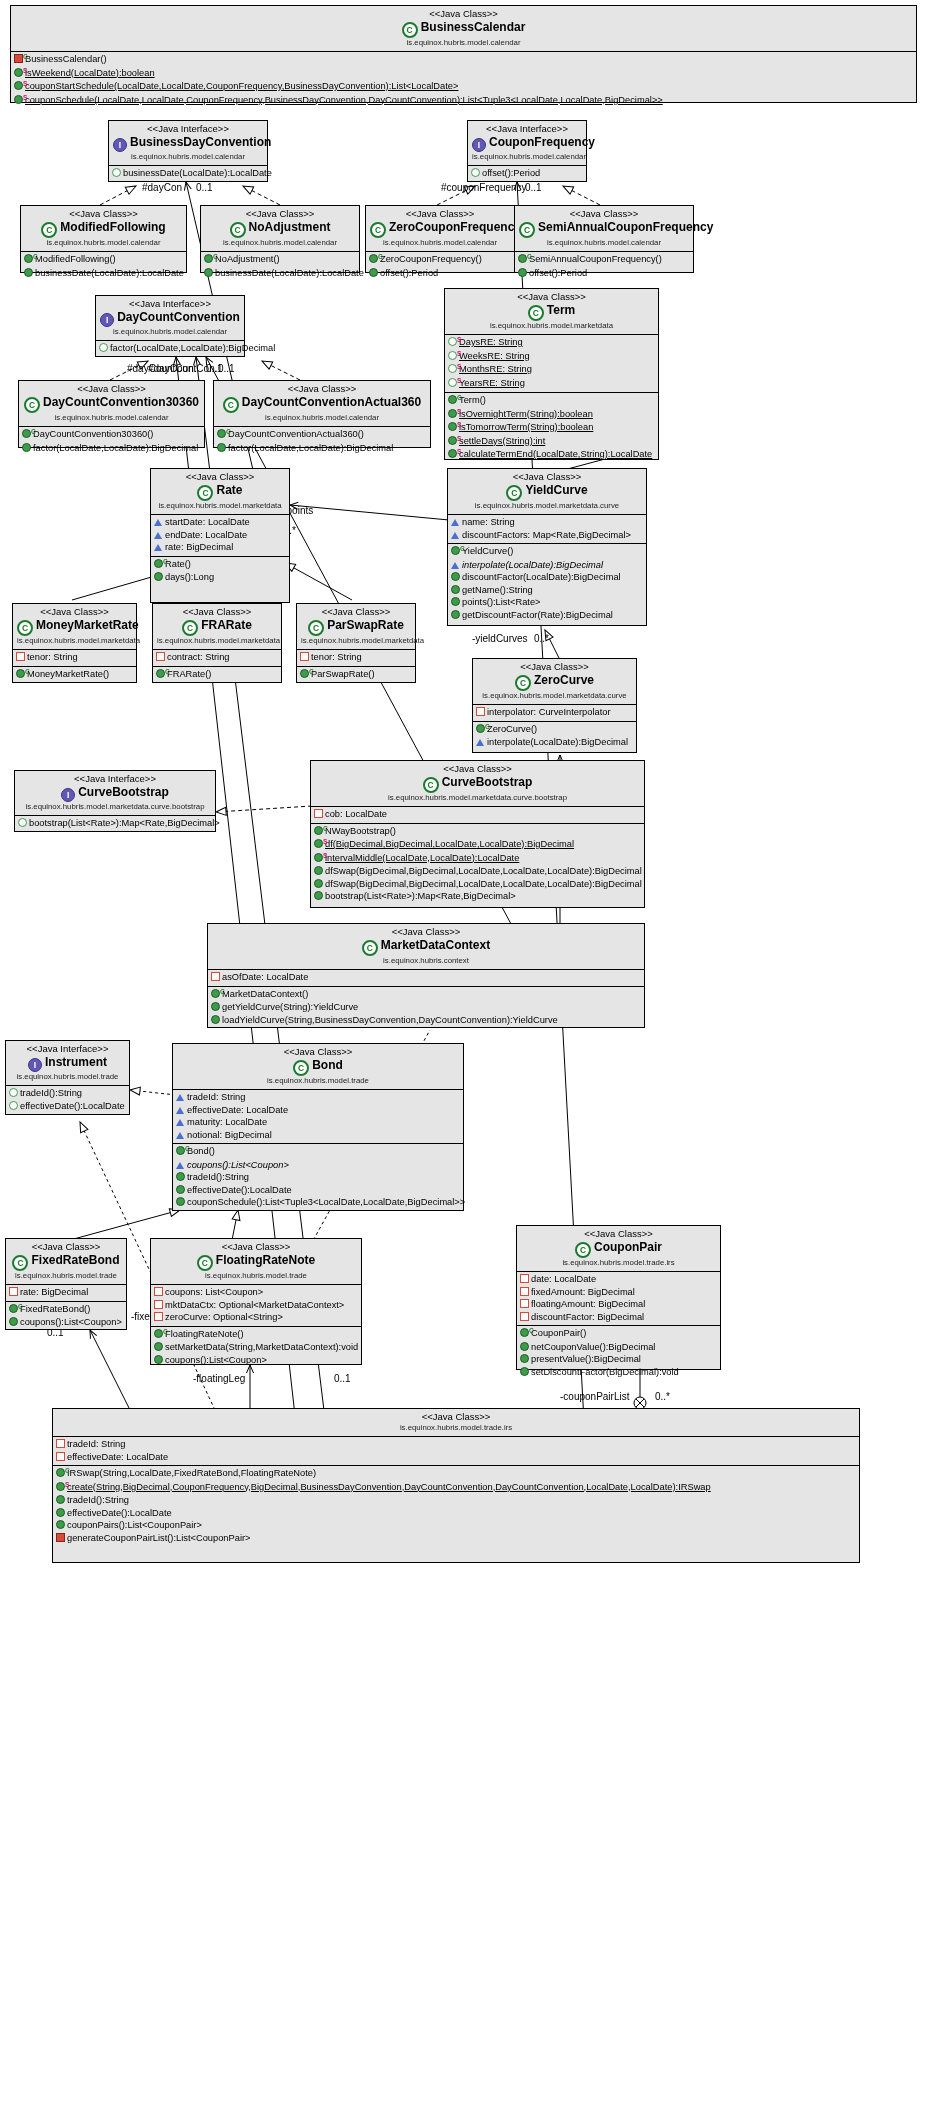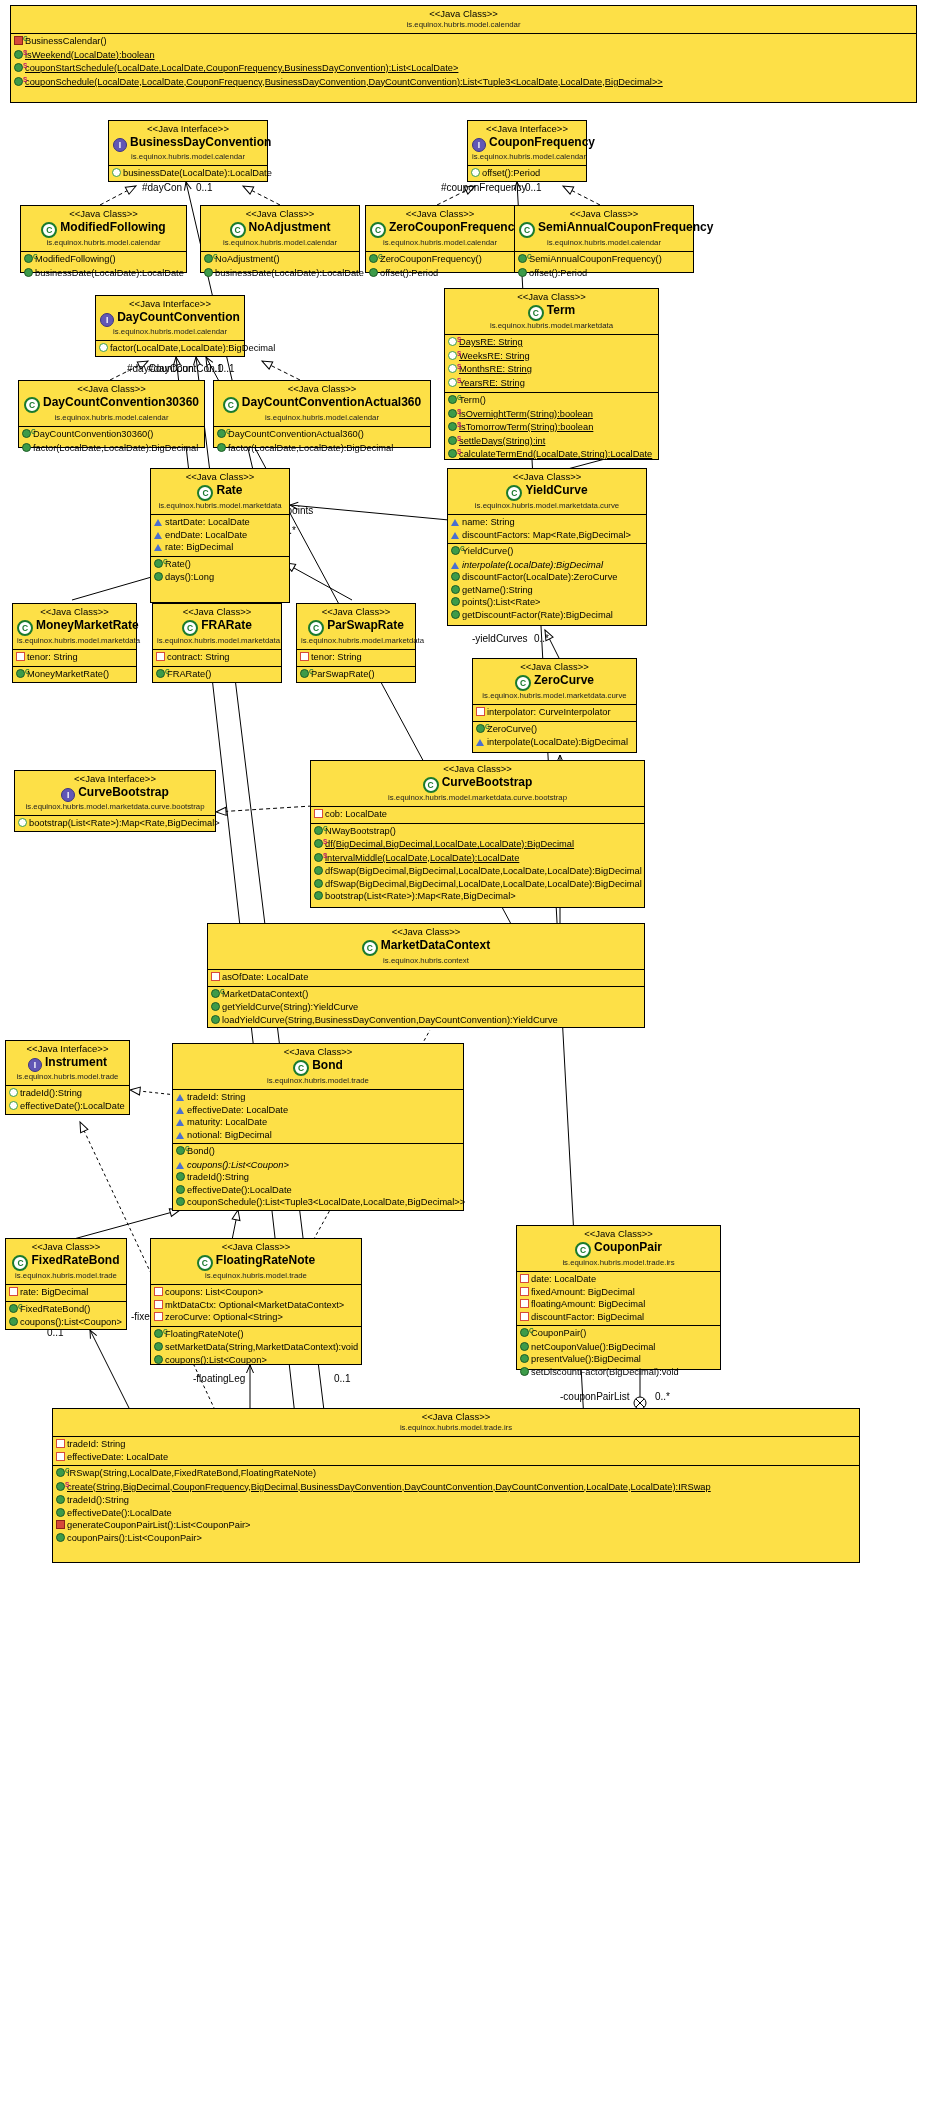--- a/index.html
+++ b/index.html
@@ -1,20 +1,20 @@
 <!DOCTYPE html>
 <html><head>
 <meta charset="utf-8">
 <style>
   html,body{margin:0;padding:0;background:#ffffff;}
   body{font-family:"Liberation Sans",sans-serif;}
   #canvas{position:relative;width:927px;height:2114px;background:#fff;overflow:hidden;}
 
   
-  .cls{position:absolute;border:1px solid #000;background:#fde047;box-sizing:border-box;}
+  .cls{position:absolute;border:1px solid #000;background:#e5e5e5;box-sizing:border-box;}
   .cls .hdr{padding:2px 4px 3px 4px;text-align:center;border-bottom:1px solid #000;}
   .stereo{font-size:9.5px;color:#000;line-height:12px;}
   .nameline{font-size:12px;font-weight:bold;line-height:15px;white-space:nowrap;}
   .nameline.italic{}
   .pkg{font-size:7.8px;color:#222;line-height:10px;}
   .sect{border-top:1px solid #000;padding:1px 0 2px 0;}
   .sect.first{border-top:none;}
   .mem{font-size:9.3px;line-height:12.5px;white-space:nowrap;padding-left:3px;color:#000;}
   .mem .u{text-decoration:underline;}
   .mem.ital{font-style:italic;}
@@ -129,20 +129,21 @@
 
   <div class="lbl" style="left:193px;top:1373px;">-floatingLeg</div>
   <div class="lbl" style="left:334px;top:1373px;">0..1</div>
 
   <div class="lbl" style="left:560px;top:1391px;">-couponPairList</div>
   <div class="lbl" style="left:655px;top:1391px;">0..*</div>
 
   <div class="cls" style="left:10px;top:5px;width:907px;height:98px;">
     <div class="hdr">
       <div class="stereo">&lt;&lt;Java Class&gt;&gt;</div>
+      <div class="nameline"><span class="badge cl">C</span><span>BusinessCalendar</span></div>
       <div class="pkg">is.equinox.hubris.model.calendar</div>
     </div>
     <div class="sect first">
       <div class="mem"><span class="mk"><span class="sq r-fill"></span><span class="sup c">C</span></span><span>BusinessCalendar()</span></div>
       <div class="mem"><span class="mk"><span class="dot g-fill"></span><span class="sup">S</span></span><span class="u">isWeekend(LocalDate):boolean</span></div>
       <div class="mem"><span class="mk"><span class="dot g-fill"></span><span class="sup">S</span></span><span class="u">couponStartSchedule(LocalDate,LocalDate,CouponFrequency,BusinessDayConvention):List&lt;LocalDate&gt;</span></div>
       <div class="mem"><span class="mk"><span class="dot g-fill"></span><span class="sup">S</span></span><span class="u">couponSchedule(LocalDate,LocalDate,CouponFrequency,BusinessDayConvention,DayCountConvention):List&lt;Tuple3&lt;LocalDate,LocalDate,BigDecimal&gt;&gt;</span></div>
     </div>
   </div>
 
@@ -295,21 +296,21 @@
       <div class="nameline italic"><span class="badge cl">C</span><span>YieldCurve</span></div>
       <div class="pkg">is.equinox.hubris.model.marketdata.curve</div>
     </div>
     <div class="sect first">
       <div class="mem"><span class="mk"><span class="tri b-tri"></span></span><span>name: String</span></div>
       <div class="mem"><span class="mk"><span class="tri b-tri"></span></span><span>discountFactors: Map&lt;Rate,BigDecimal&gt;</span></div>
     </div>
     <div class="sect">
       <div class="mem"><span class="mk"><span class="dot g-fill"></span><span class="sup c">C</span></span><span>YieldCurve()</span></div>
       <div class="mem ital"><span class="mk"><span class="tri b-tri"></span></span><span>interpolate(LocalDate):BigDecimal</span></div>
-      <div class="mem"><span class="mk"><span class="dot g-fill"></span></span><span>discountFactor(LocalDate):ZeroCurve</span></div>
+      <div class="mem"><span class="mk"><span class="dot g-fill"></span></span><span>discountFactor(LocalDate):BigDecimal</span></div>
       <div class="mem"><span class="mk"><span class="dot g-fill"></span></span><span>getName():String</span></div>
       <div class="mem"><span class="mk"><span class="dot g-fill"></span></span><span>points():List&lt;Rate&gt;</span></div>
       <div class="mem"><span class="mk"><span class="dot g-fill"></span></span><span>getDiscountFactor(Rate):BigDecimal</span></div>
     </div>
   </div>
 
   <div class="cls" style="left:12px;top:603px;width:125px;height:80px;">
     <div class="hdr">
       <div class="stereo">&lt;&lt;Java Class&gt;&gt;</div>
       <div class="nameline"><span class="badge cl">C</span><span>MoneyMarketRate</span></div>
@@ -505,18 +506,18 @@
     </div>
     <div class="sect first">
       <div class="mem"><span class="mk"><span class="sq r-hollow"></span></span><span>tradeId: String</span></div>
       <div class="mem"><span class="mk"><span class="sq r-hollow"></span></span><span>effectiveDate: LocalDate</span></div>
     </div>
     <div class="sect">
       <div class="mem"><span class="mk"><span class="dot g-fill"></span><span class="sup c">C</span></span><span>IRSwap(String,LocalDate,FixedRateBond,FloatingRateNote)</span></div>
       <div class="mem"><span class="mk"><span class="dot g-fill"></span><span class="sup">S</span></span><span class="u">create(String,BigDecimal,CouponFrequency,BigDecimal,BusinessDayConvention,DayCountConvention,DayCountConvention,LocalDate,LocalDate):IRSwap</span></div>
       <div class="mem"><span class="mk"><span class="dot g-fill"></span></span><span>tradeId():String</span></div>
       <div class="mem"><span class="mk"><span class="dot g-fill"></span></span><span>effectiveDate():LocalDate</span></div>
+      <div class="mem"><span class="mk"><span class="dot g-fill"></span></span><span>couponPairs():List&lt;CouponPair&gt;</span></div>
       <div class="mem"><span class="mk"><span class="sq r-fill"></span></span><span>generateCouponPairList():List&lt;CouponPair&gt;</span></div>
-      <div class="mem"><span class="mk"><span class="dot g-fill"></span></span><span>couponPairs():List&lt;CouponPair&gt;</span></div>
     </div>
   </div>
 
 </div>
 
 </body></html>

